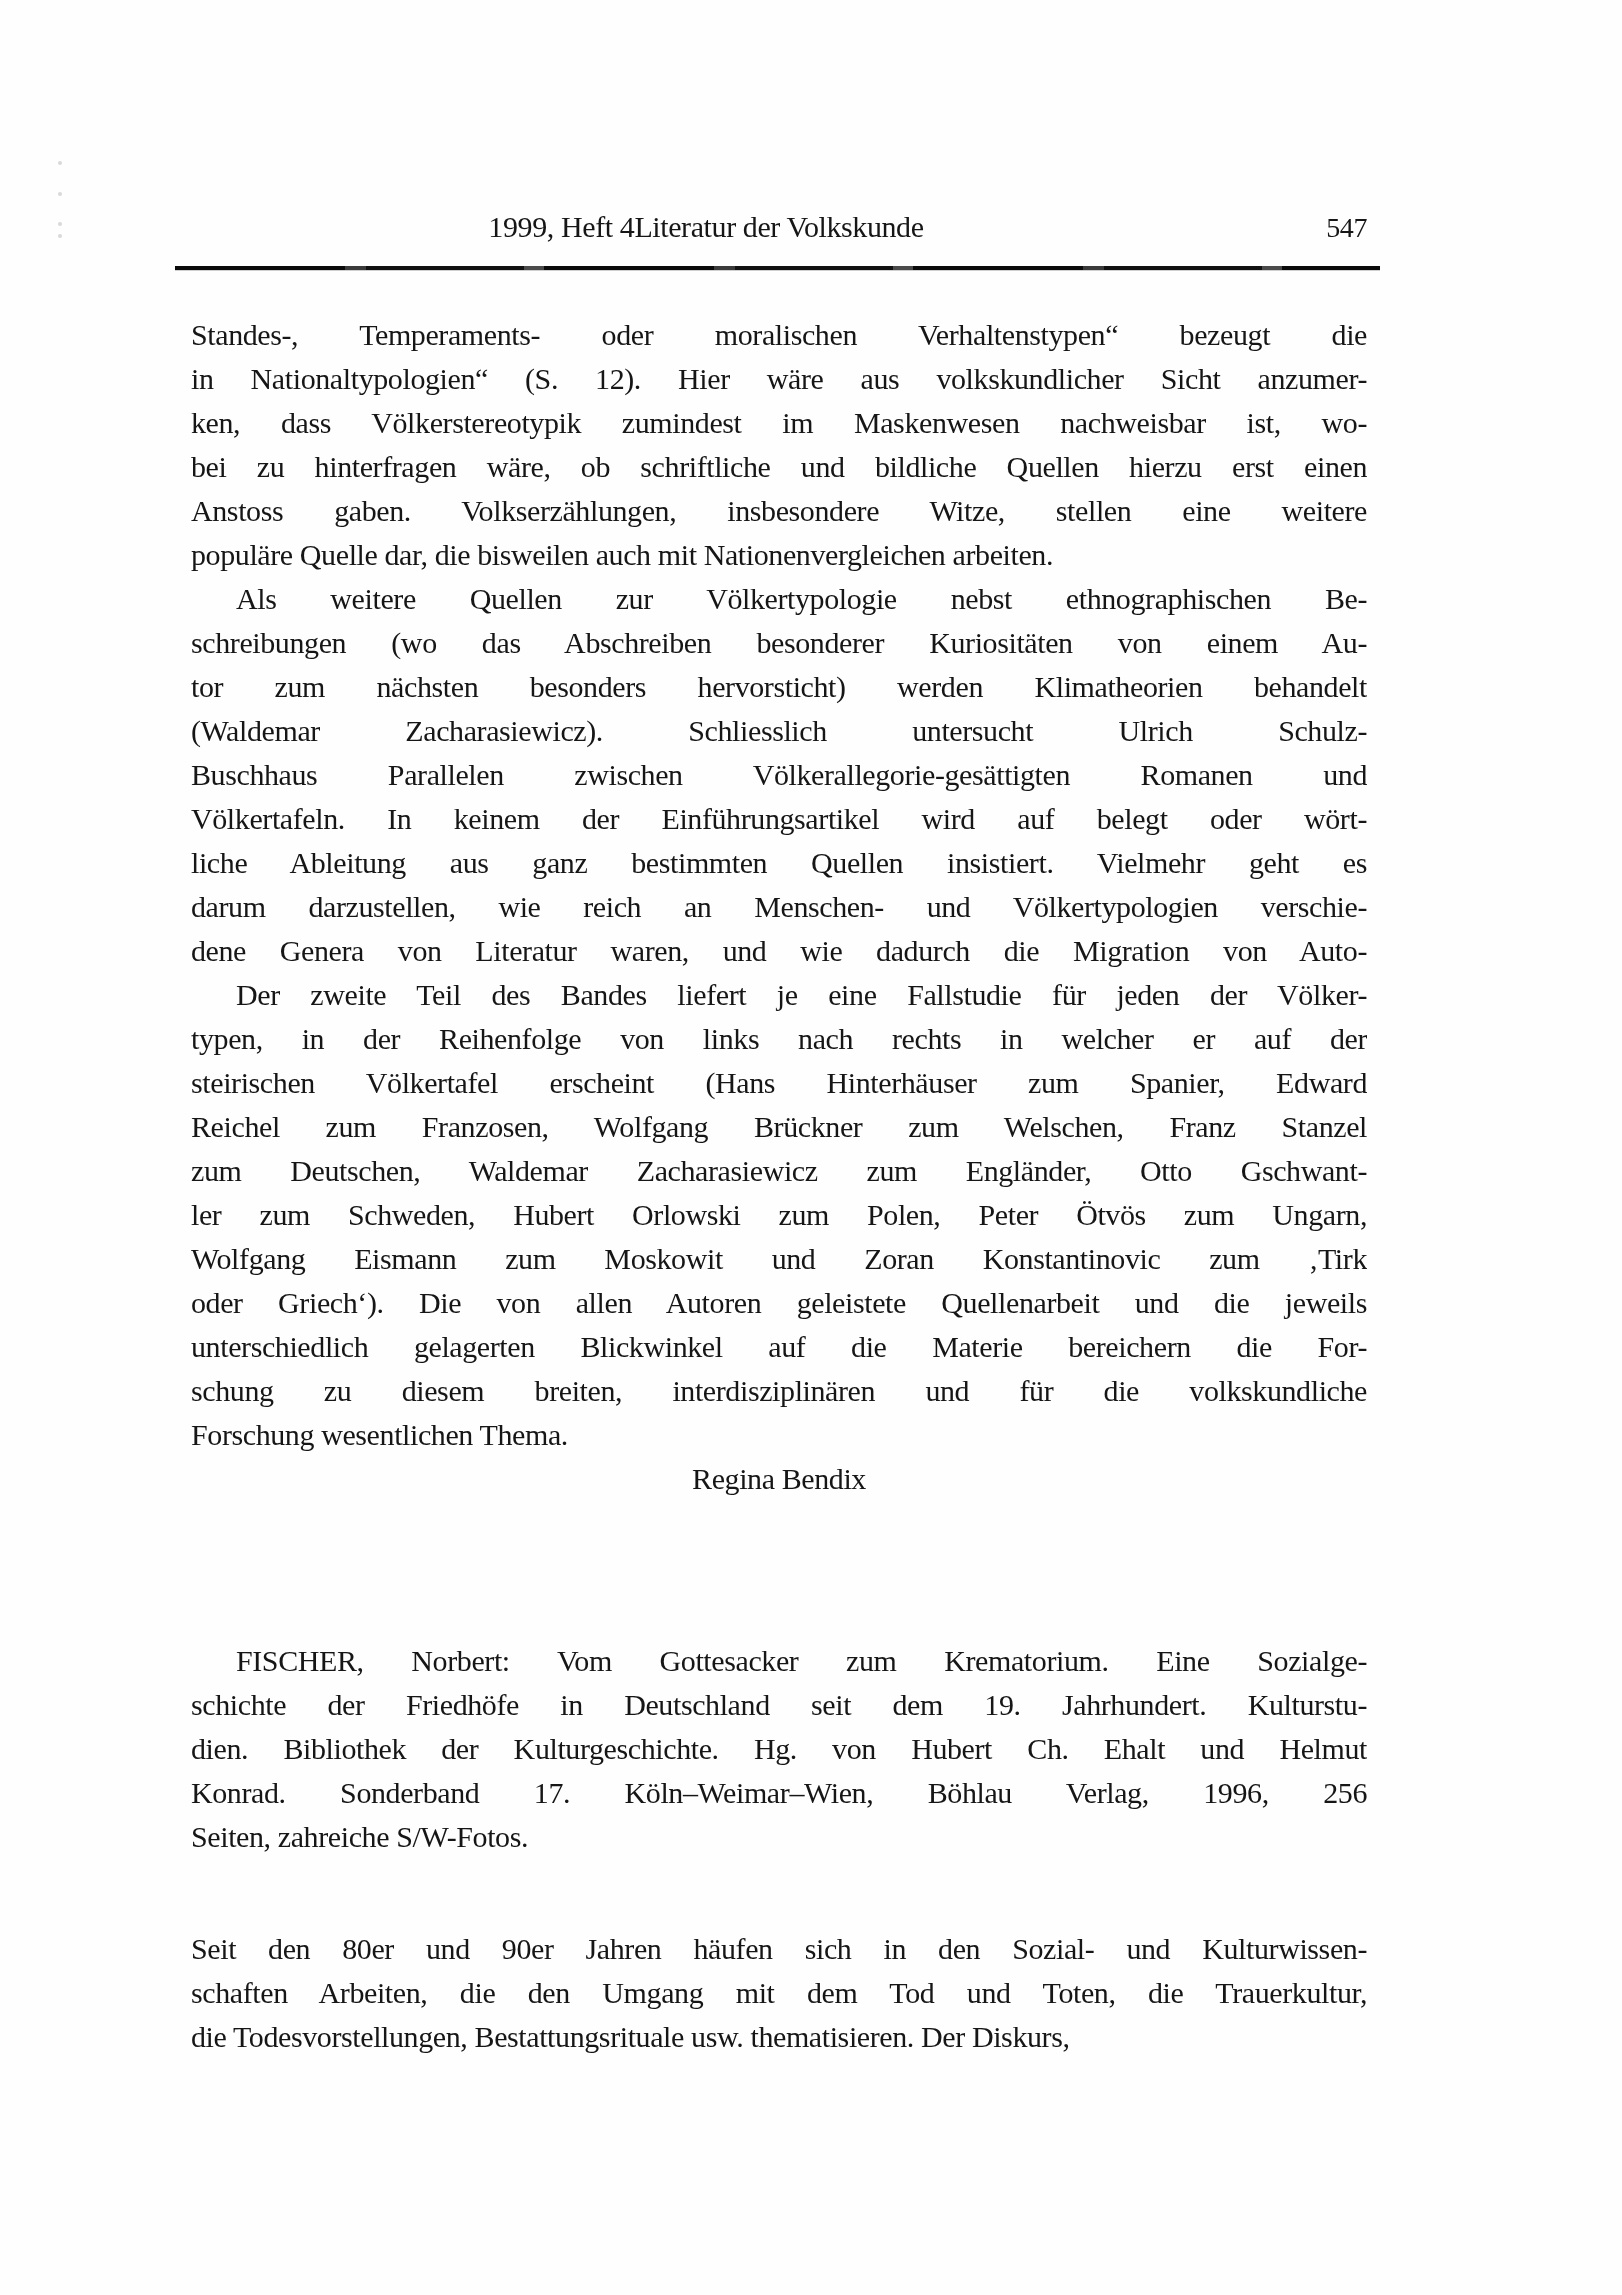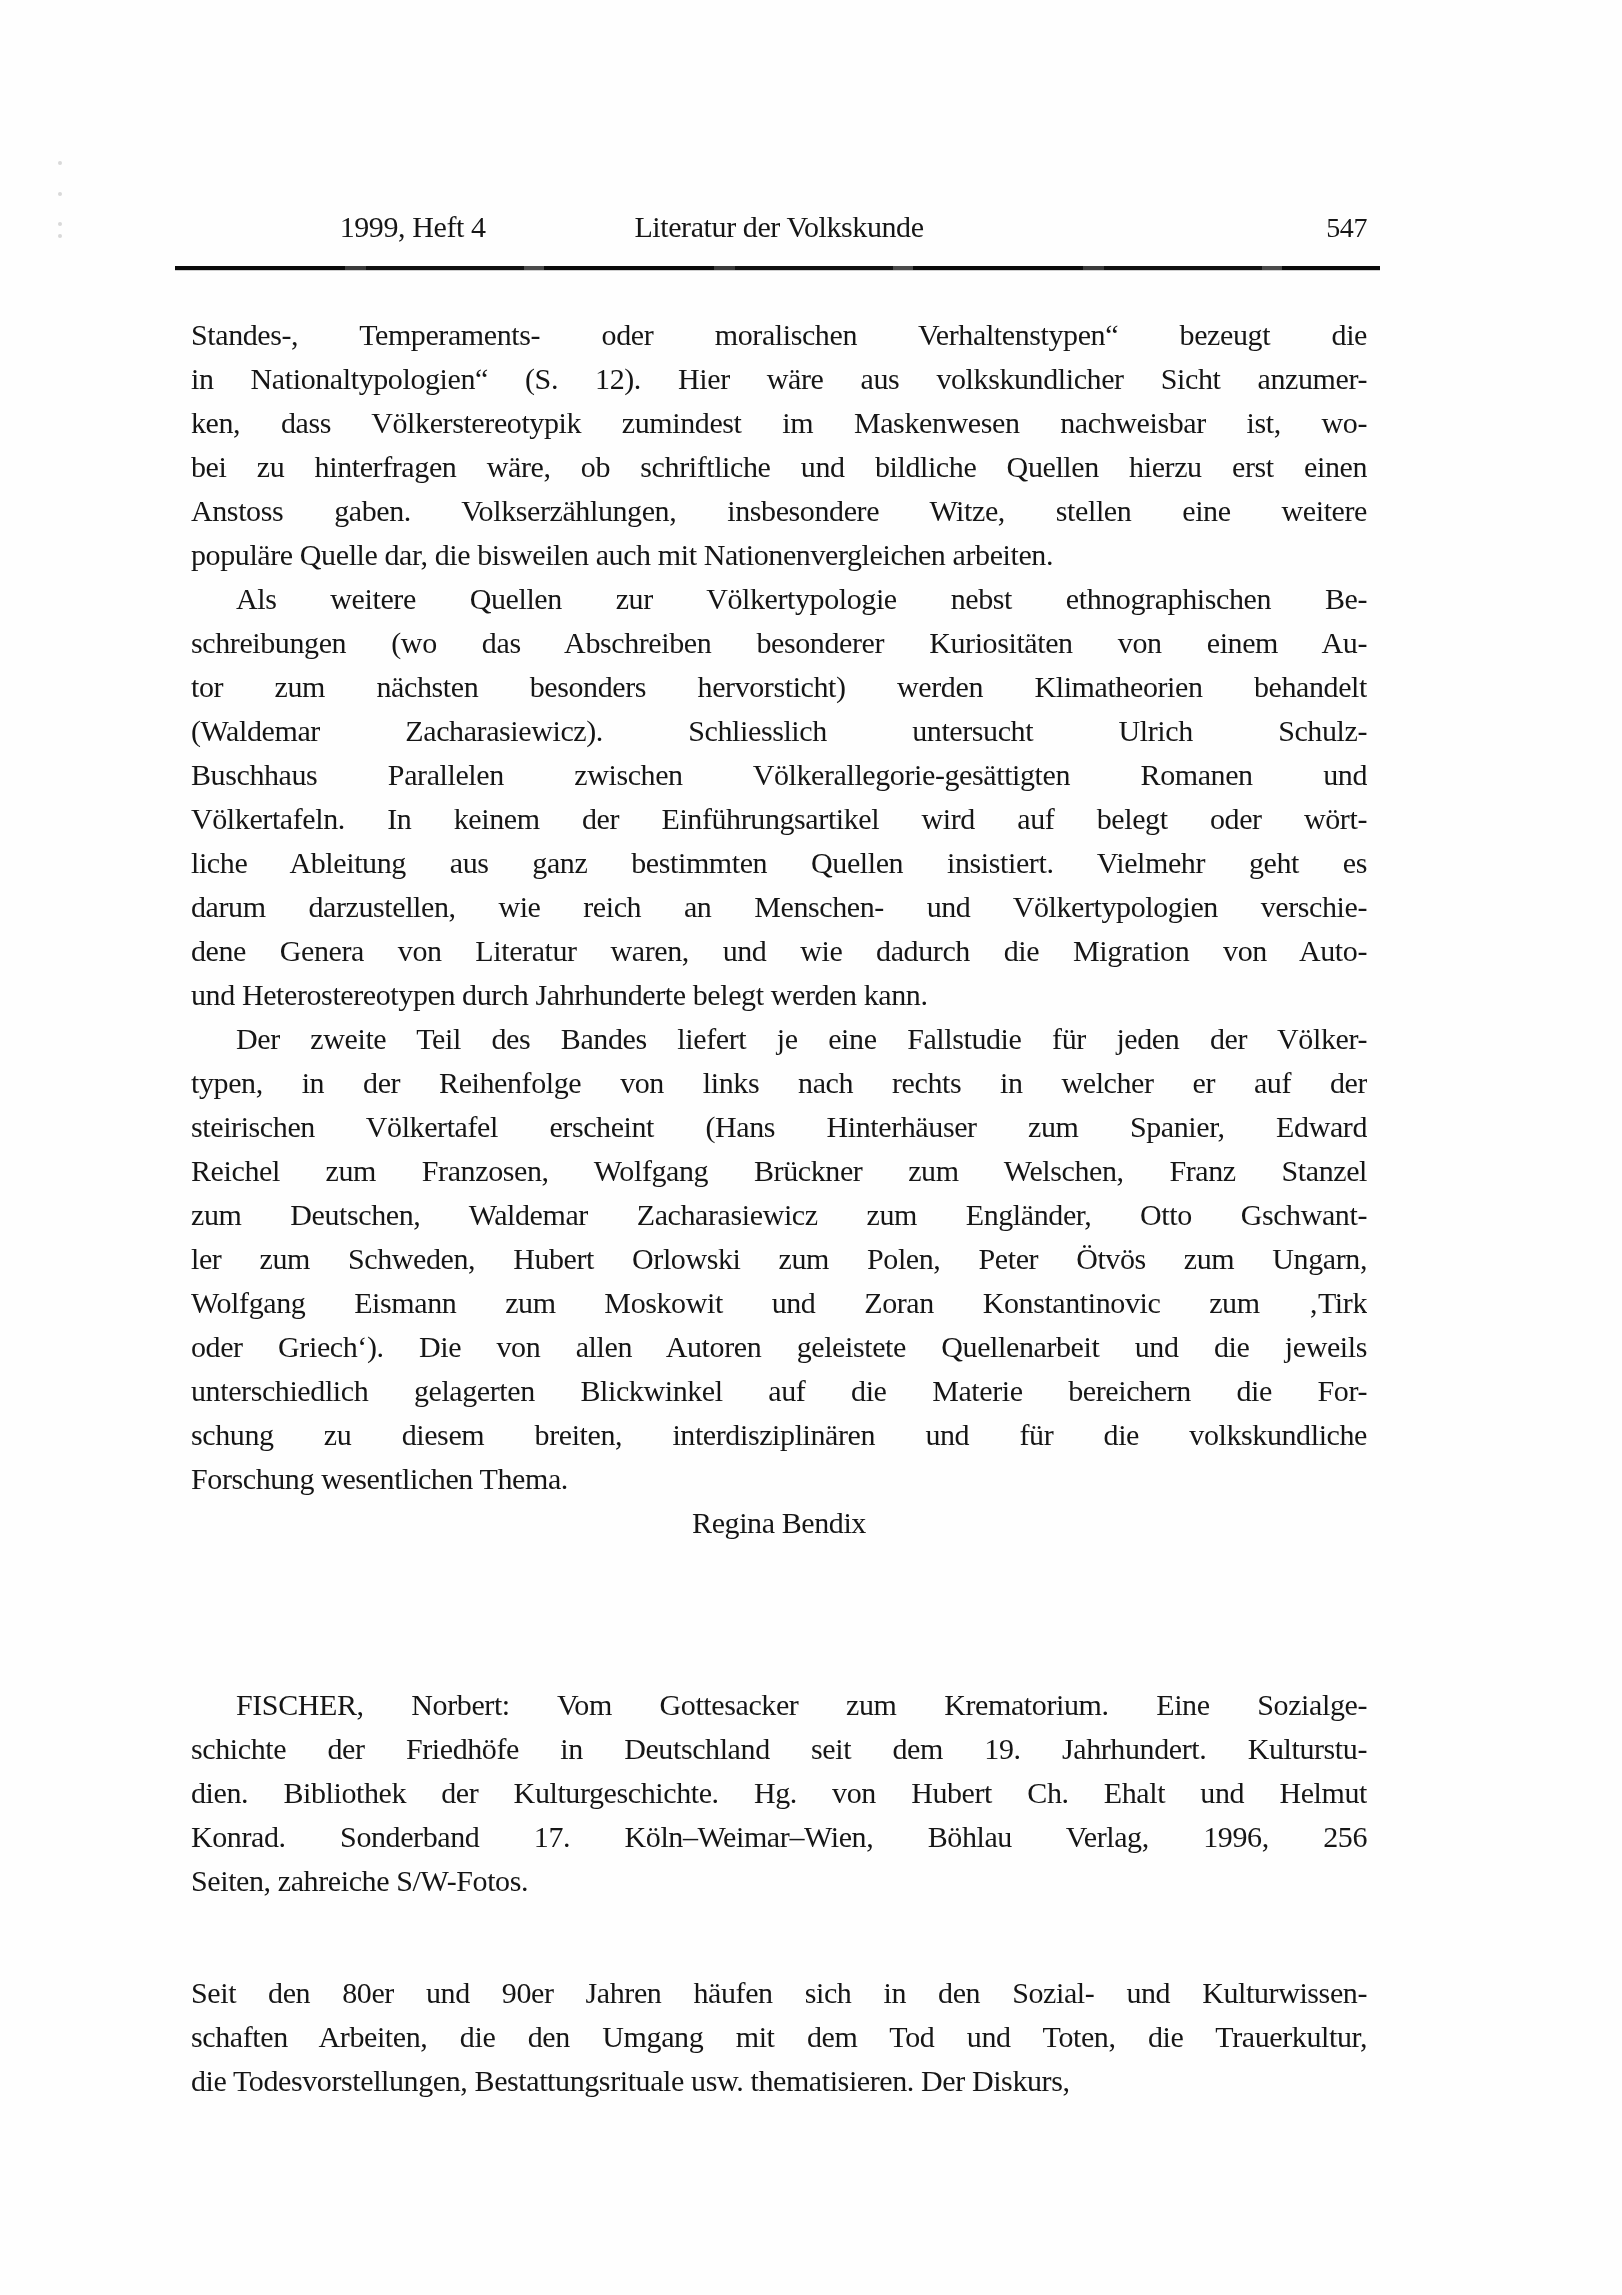--- a/index.html
+++ b/index.html
@@ -20,21 +20,21 @@
   .content {
     width: 1176px;
     margin-left: 191px;
   }
   .page-header {
     display: grid;
     grid-template-columns: 1fr auto 1fr;
     align-items: baseline;
     padding-top: 205px;
   }
-  .page-header .issue { text-align: center; }
+  .page-header .issue { text-align: right; }
   .page-header .journal { text-align: center; }
   .page-header .pagenum { text-align: right; font-size: 28px; }
   .rule {
     height: 4px;
     width: 1205px;
     margin-left: -16px;
     margin-top: 16px;
     background:
       repeating-linear-gradient(90deg,
         #0a0a0a 0px, #0a0a0a 170px,
@@ -98,21 +98,20 @@
         <div data-name="paragraph-weitere-quellen" class="para">
           <div class="line first" data-name="text-line"><span>Als weitere Quellen zur Völkertypologie nebst ethnographischen Be-</span></div>
           <div class="line" data-name="text-line"><span>schreibungen (wo das Abschreiben besonderer Kuriositäten von einem Au-</span></div>
           <div class="line" data-name="text-line"><span>tor zum nächsten besonders hervorsticht) werden Klimatheorien behandelt</span></div>
           <div class="line" data-name="text-line"><span>(Waldemar Zacharasiewicz). Schliesslich untersucht Ulrich Schulz-</span></div>
           <div class="line" data-name="text-line"><span>Buschhaus Parallelen zwischen Völkerallegorie-gesättigten Romanen und</span></div>
           <div class="line" data-name="text-line"><span>Völkertafeln. In keinem der Einführungsartikel wird auf belegt oder wört-</span></div>
           <div class="line" data-name="text-line"><span>liche Ableitung aus ganz bestimmten Quellen insistiert. Vielmehr geht es</span></div>
           <div class="line" data-name="text-line"><span>darum darzustellen, wie reich an Menschen- und Völkertypologien verschie-</span></div>
           <div class="line" data-name="text-line"><span>dene Genera von Literatur waren, und wie dadurch die Migration von Auto-</span></div>
-          <div class="line last" data-name="text-line"><span>und Heterostereotypen durch Jahrhunderte belegt werden kann.</span></div>
         </div>
         <div data-name="paragraph-zweiter-teil" class="para">
           <div class="line first" data-name="text-line"><span>Der zweite Teil des Bandes liefert je eine Fallstudie für jeden der Völker-</span></div>
           <div class="line" data-name="text-line"><span>typen, in der Reihenfolge von links nach rechts in welcher er auf der</span></div>
           <div class="line" data-name="text-line"><span>steirischen Völkertafel erscheint (Hans Hinterhäuser zum Spanier, Edward</span></div>
           <div class="line" data-name="text-line"><span>Reichel zum Franzosen, Wolfgang Brückner zum Welschen, Franz Stanzel</span></div>
           <div class="line" data-name="text-line"><span>zum Deutschen, Waldemar Zacharasiewicz zum Engländer, Otto Gschwant-</span></div>
           <div class="line" data-name="text-line"><span>ler zum Schweden, Hubert Orlowski zum Polen, Peter Ötvös zum Ungarn,</span></div>
           <div class="line" data-name="text-line"><span>Wolfgang Eismann zum Moskowit und Zoran Konstantinovic zum ‚Tirk</span></div>
           <div class="line" data-name="text-line"><span>oder Griech‘). Die von allen Autoren geleistete Quellenarbeit und die jeweils</span></div>

